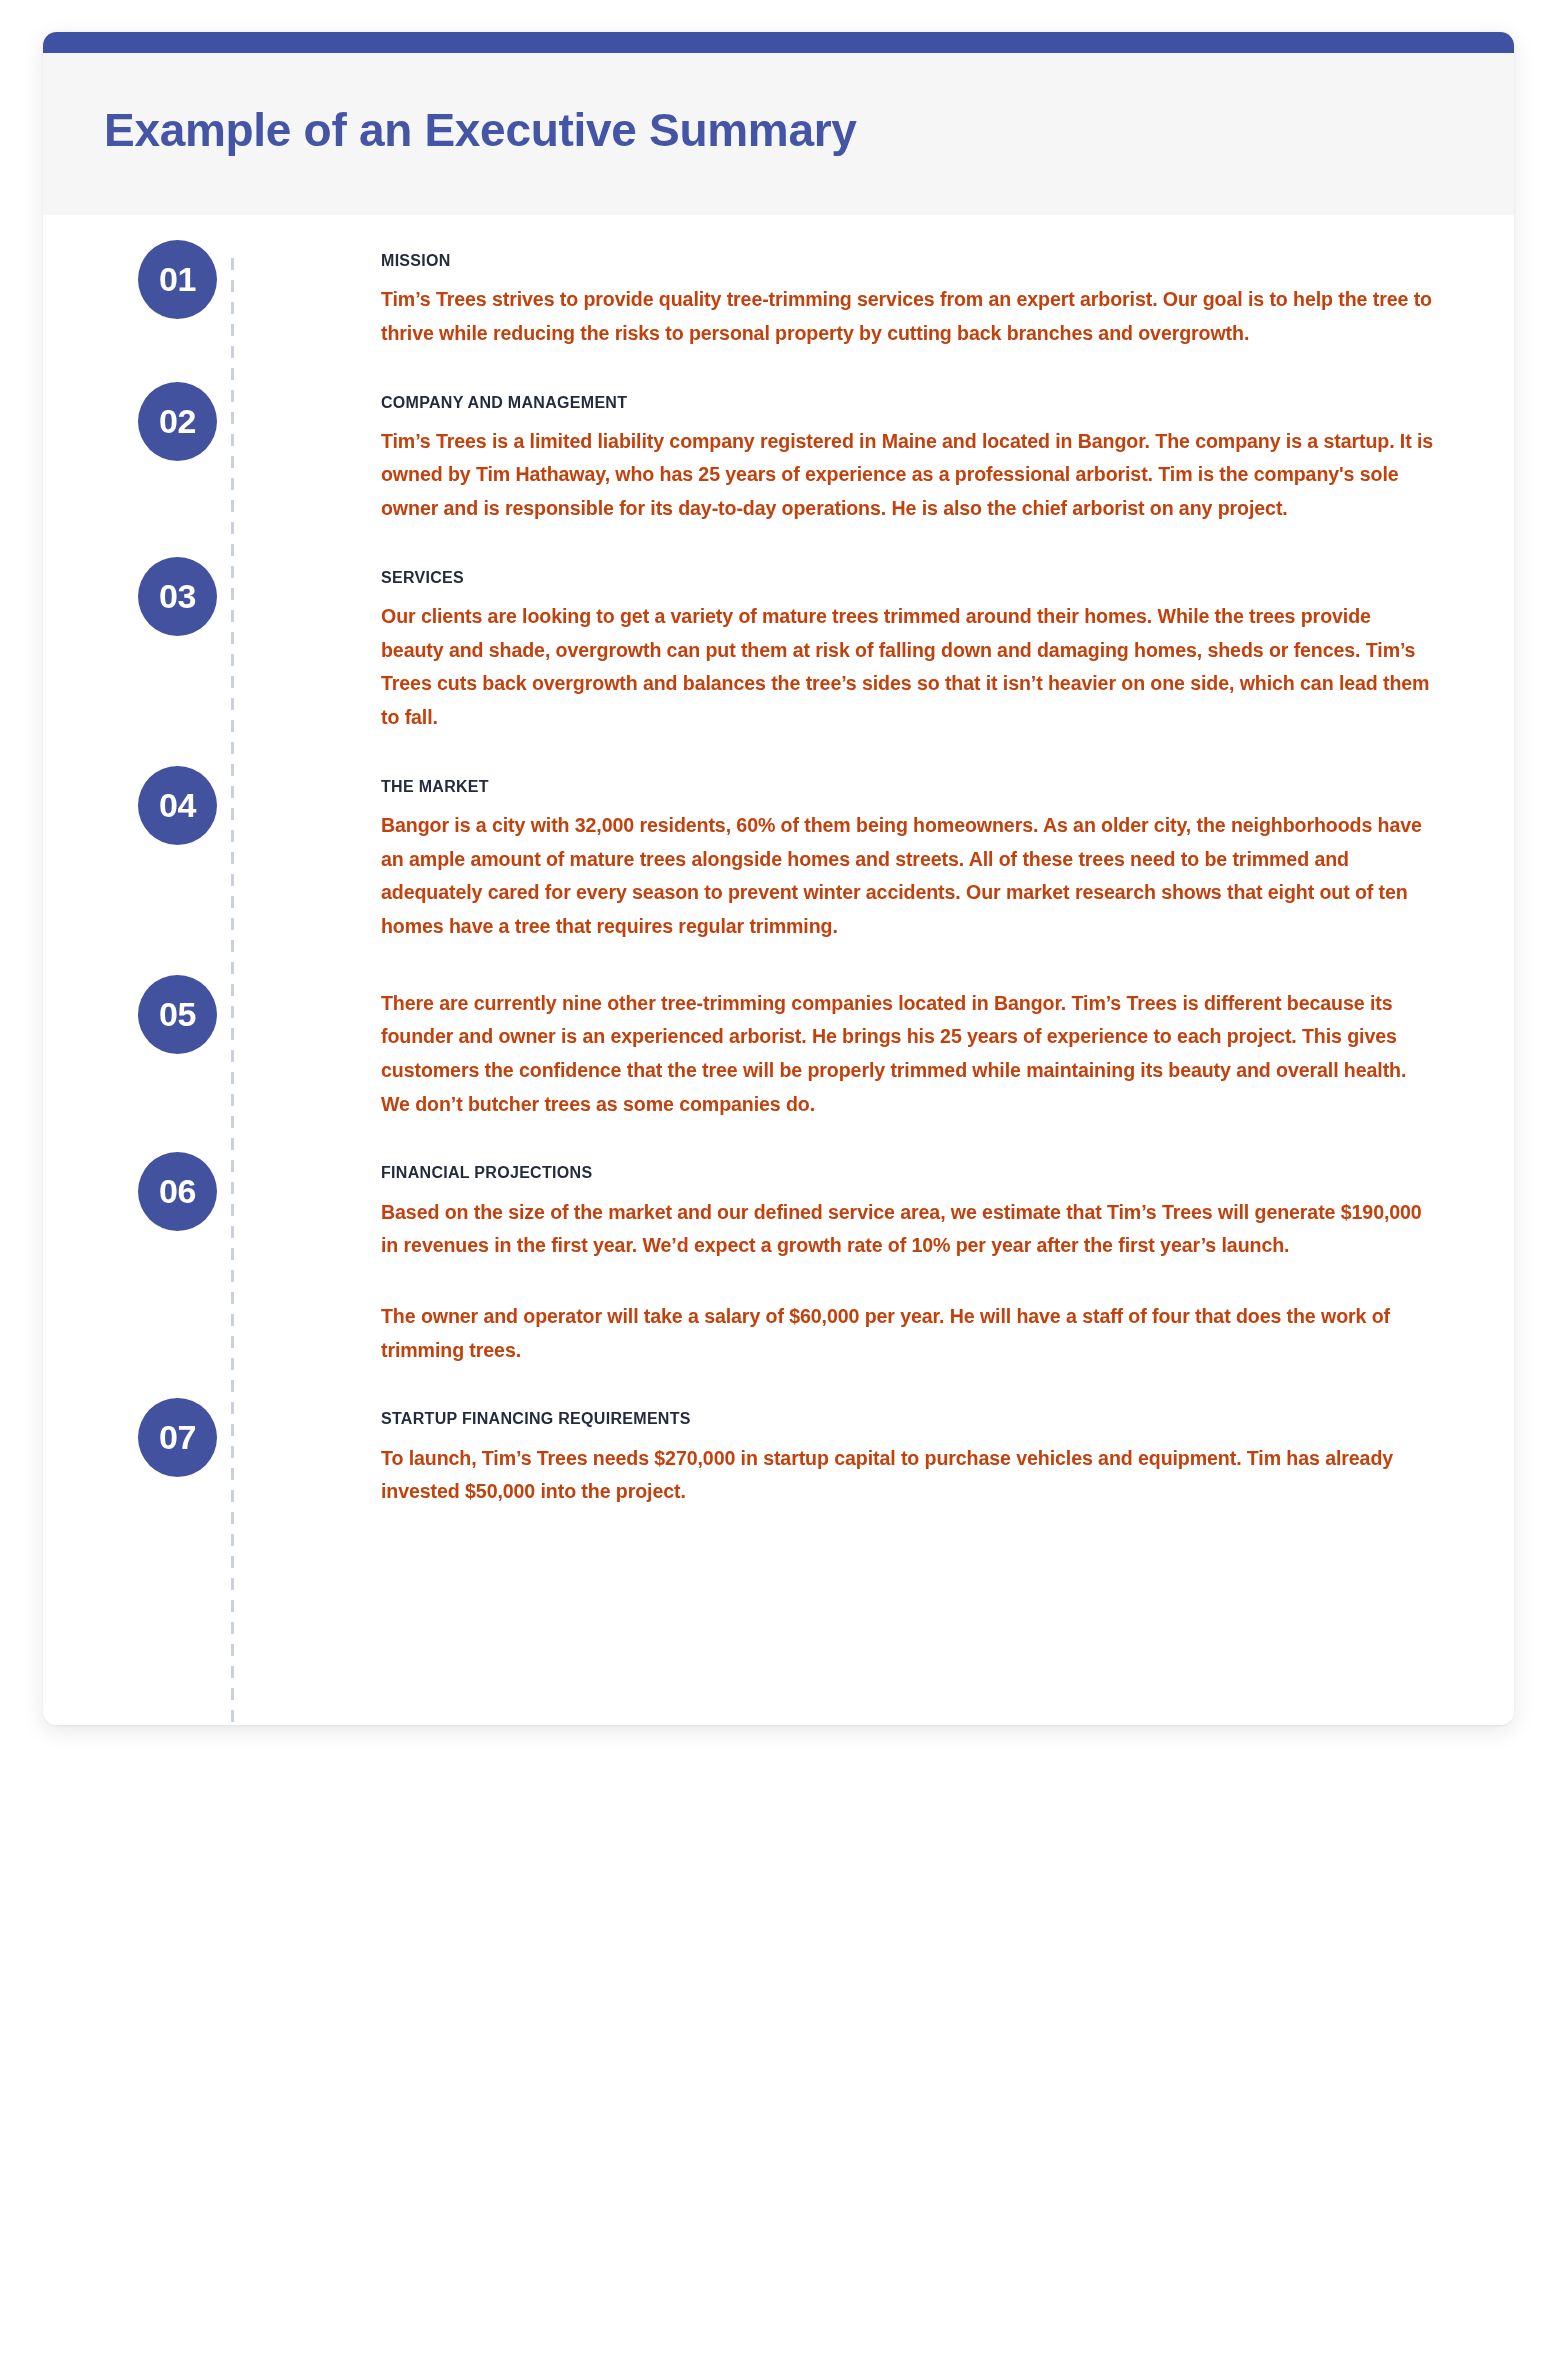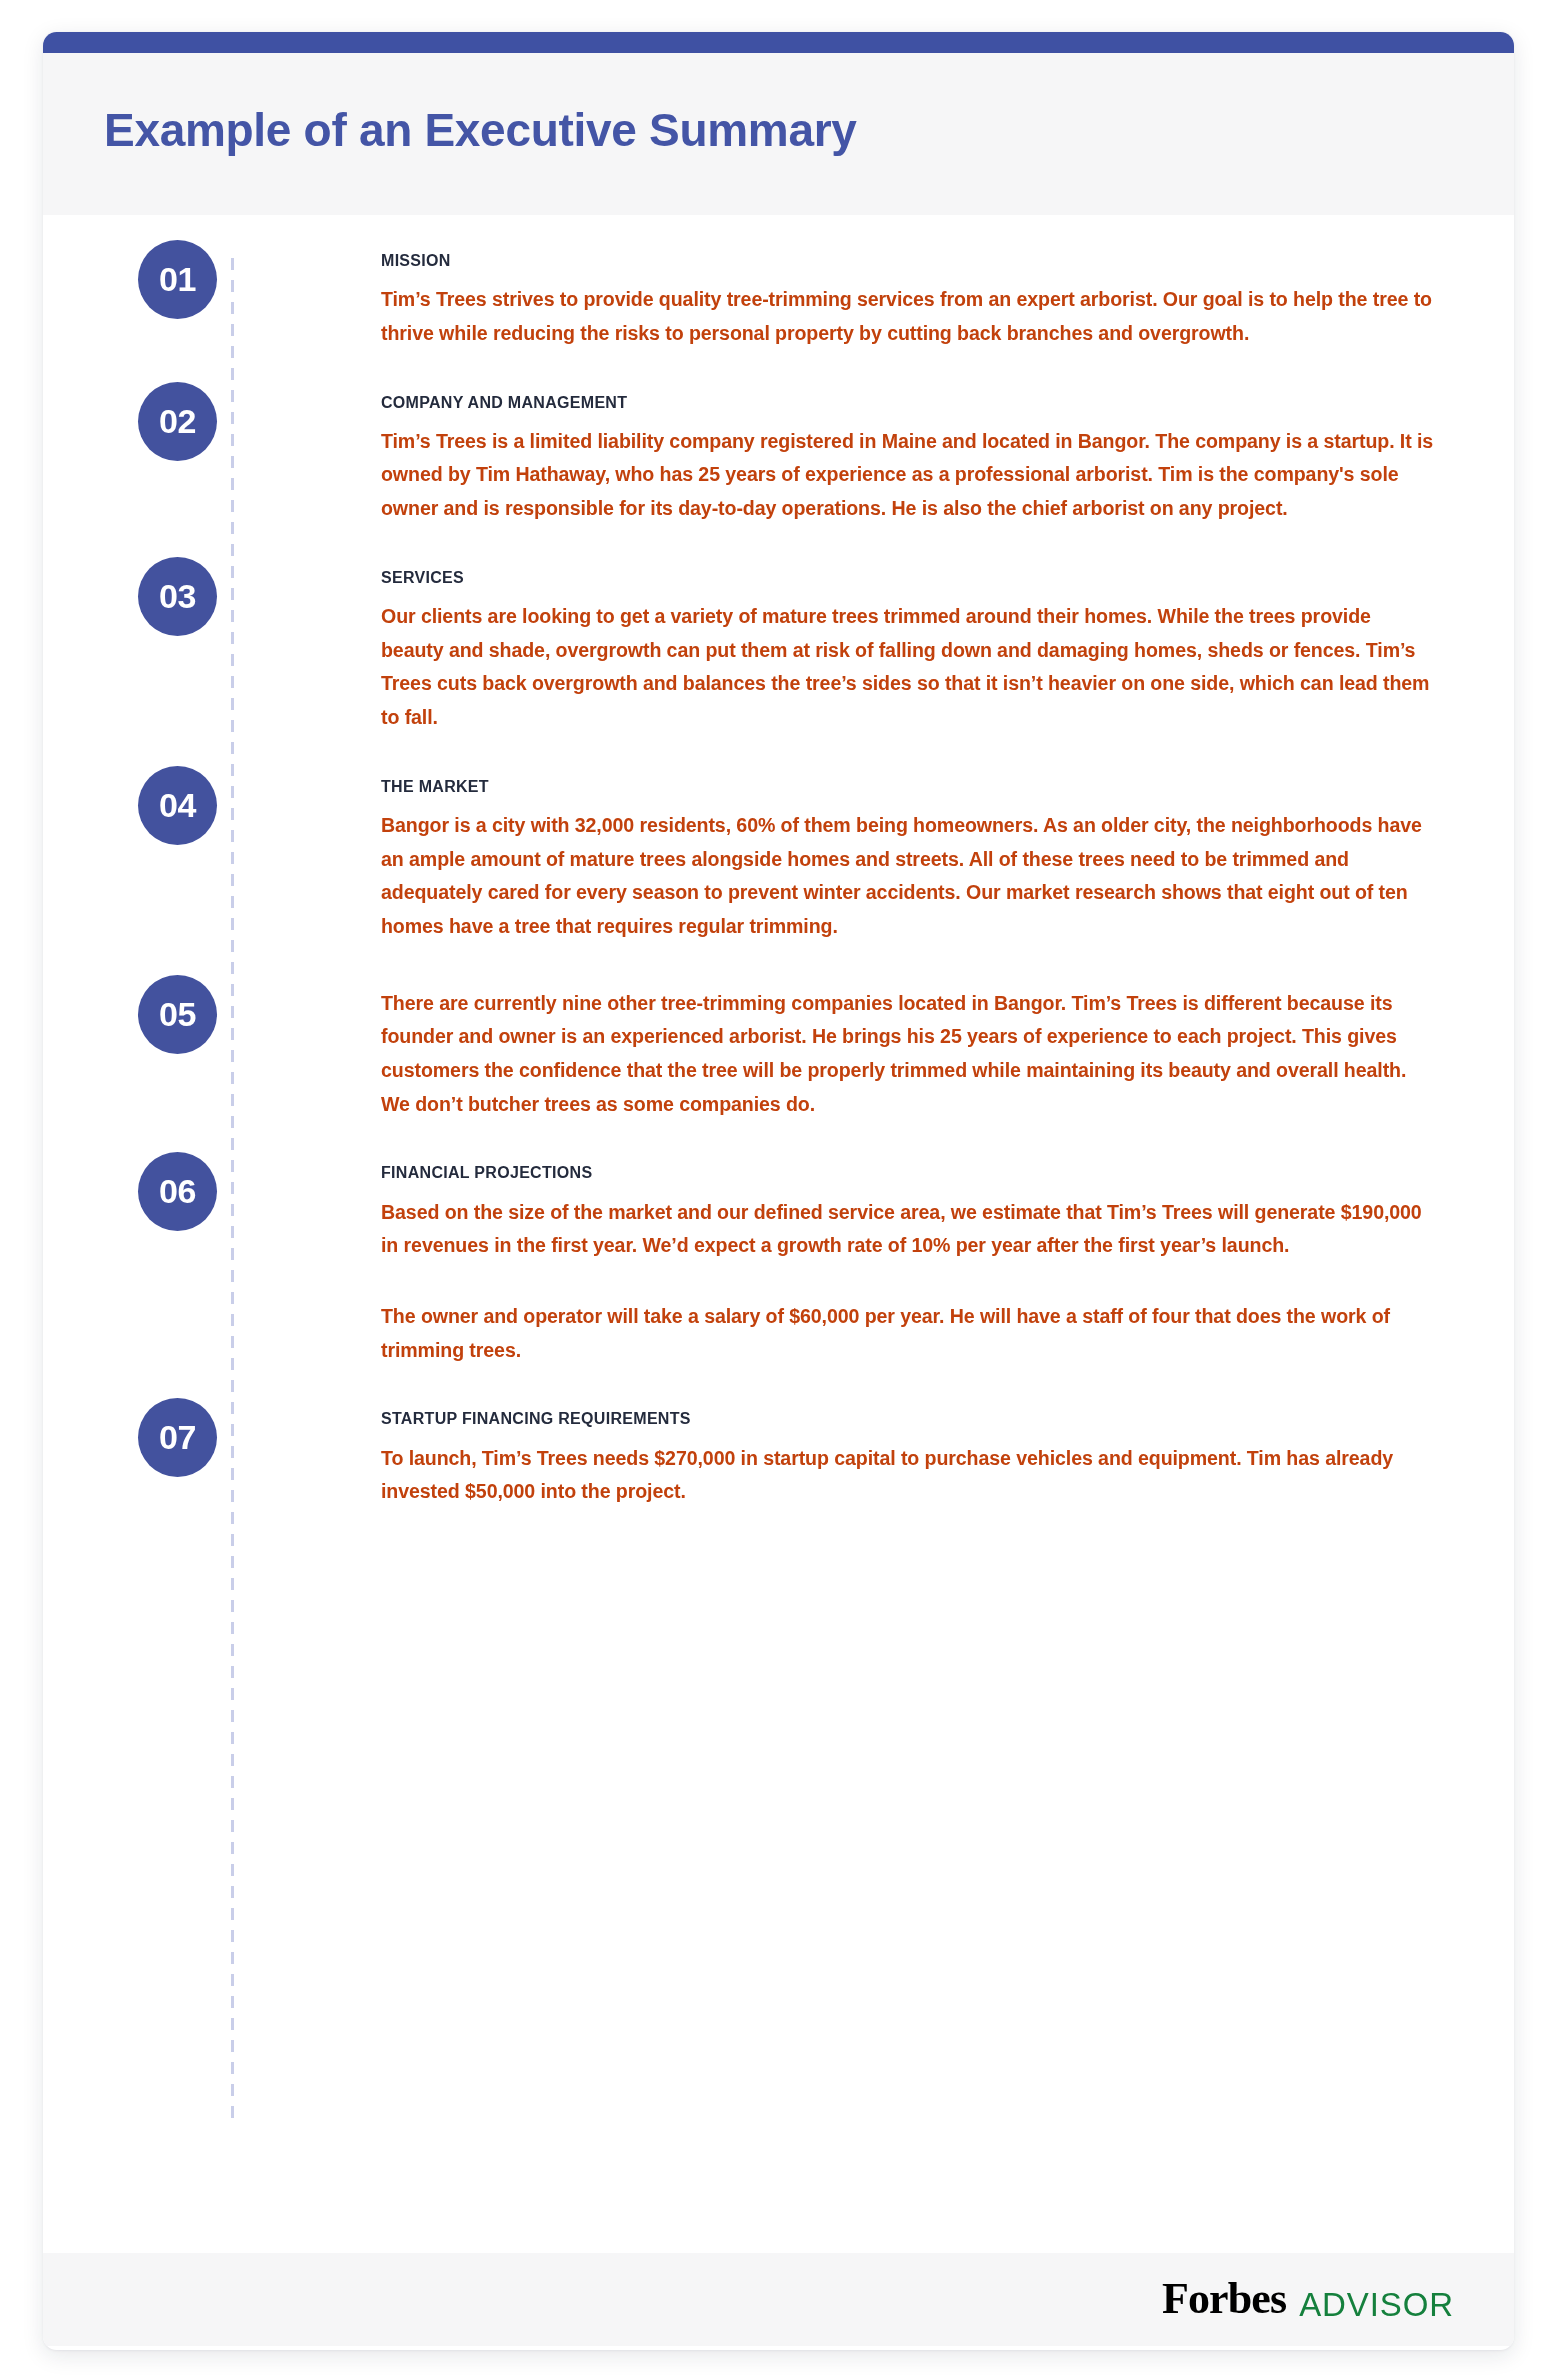--- a/index.html
+++ b/index.html
@@ -20,21 +20,21 @@
     height: 2377px;
     background: #ffffff;
     overflow: hidden;
   }
 
   .card {
     position: absolute;
     left: 43px;
     top: 31.5px;
     width: 1471px;
-    height: 2318px;
+    height: 1693px;
     background: #ffffff;
     border-radius: 13.6px;
     box-shadow: 0 5.1px 22px rgba(20, 25, 50, 0.10),
                 0 0.9px 2.6px rgba(20, 25, 50, 0.06);
     overflow: hidden;
   }
 
   .topbar {
     height: 21px;
     background: #3f51a3;

